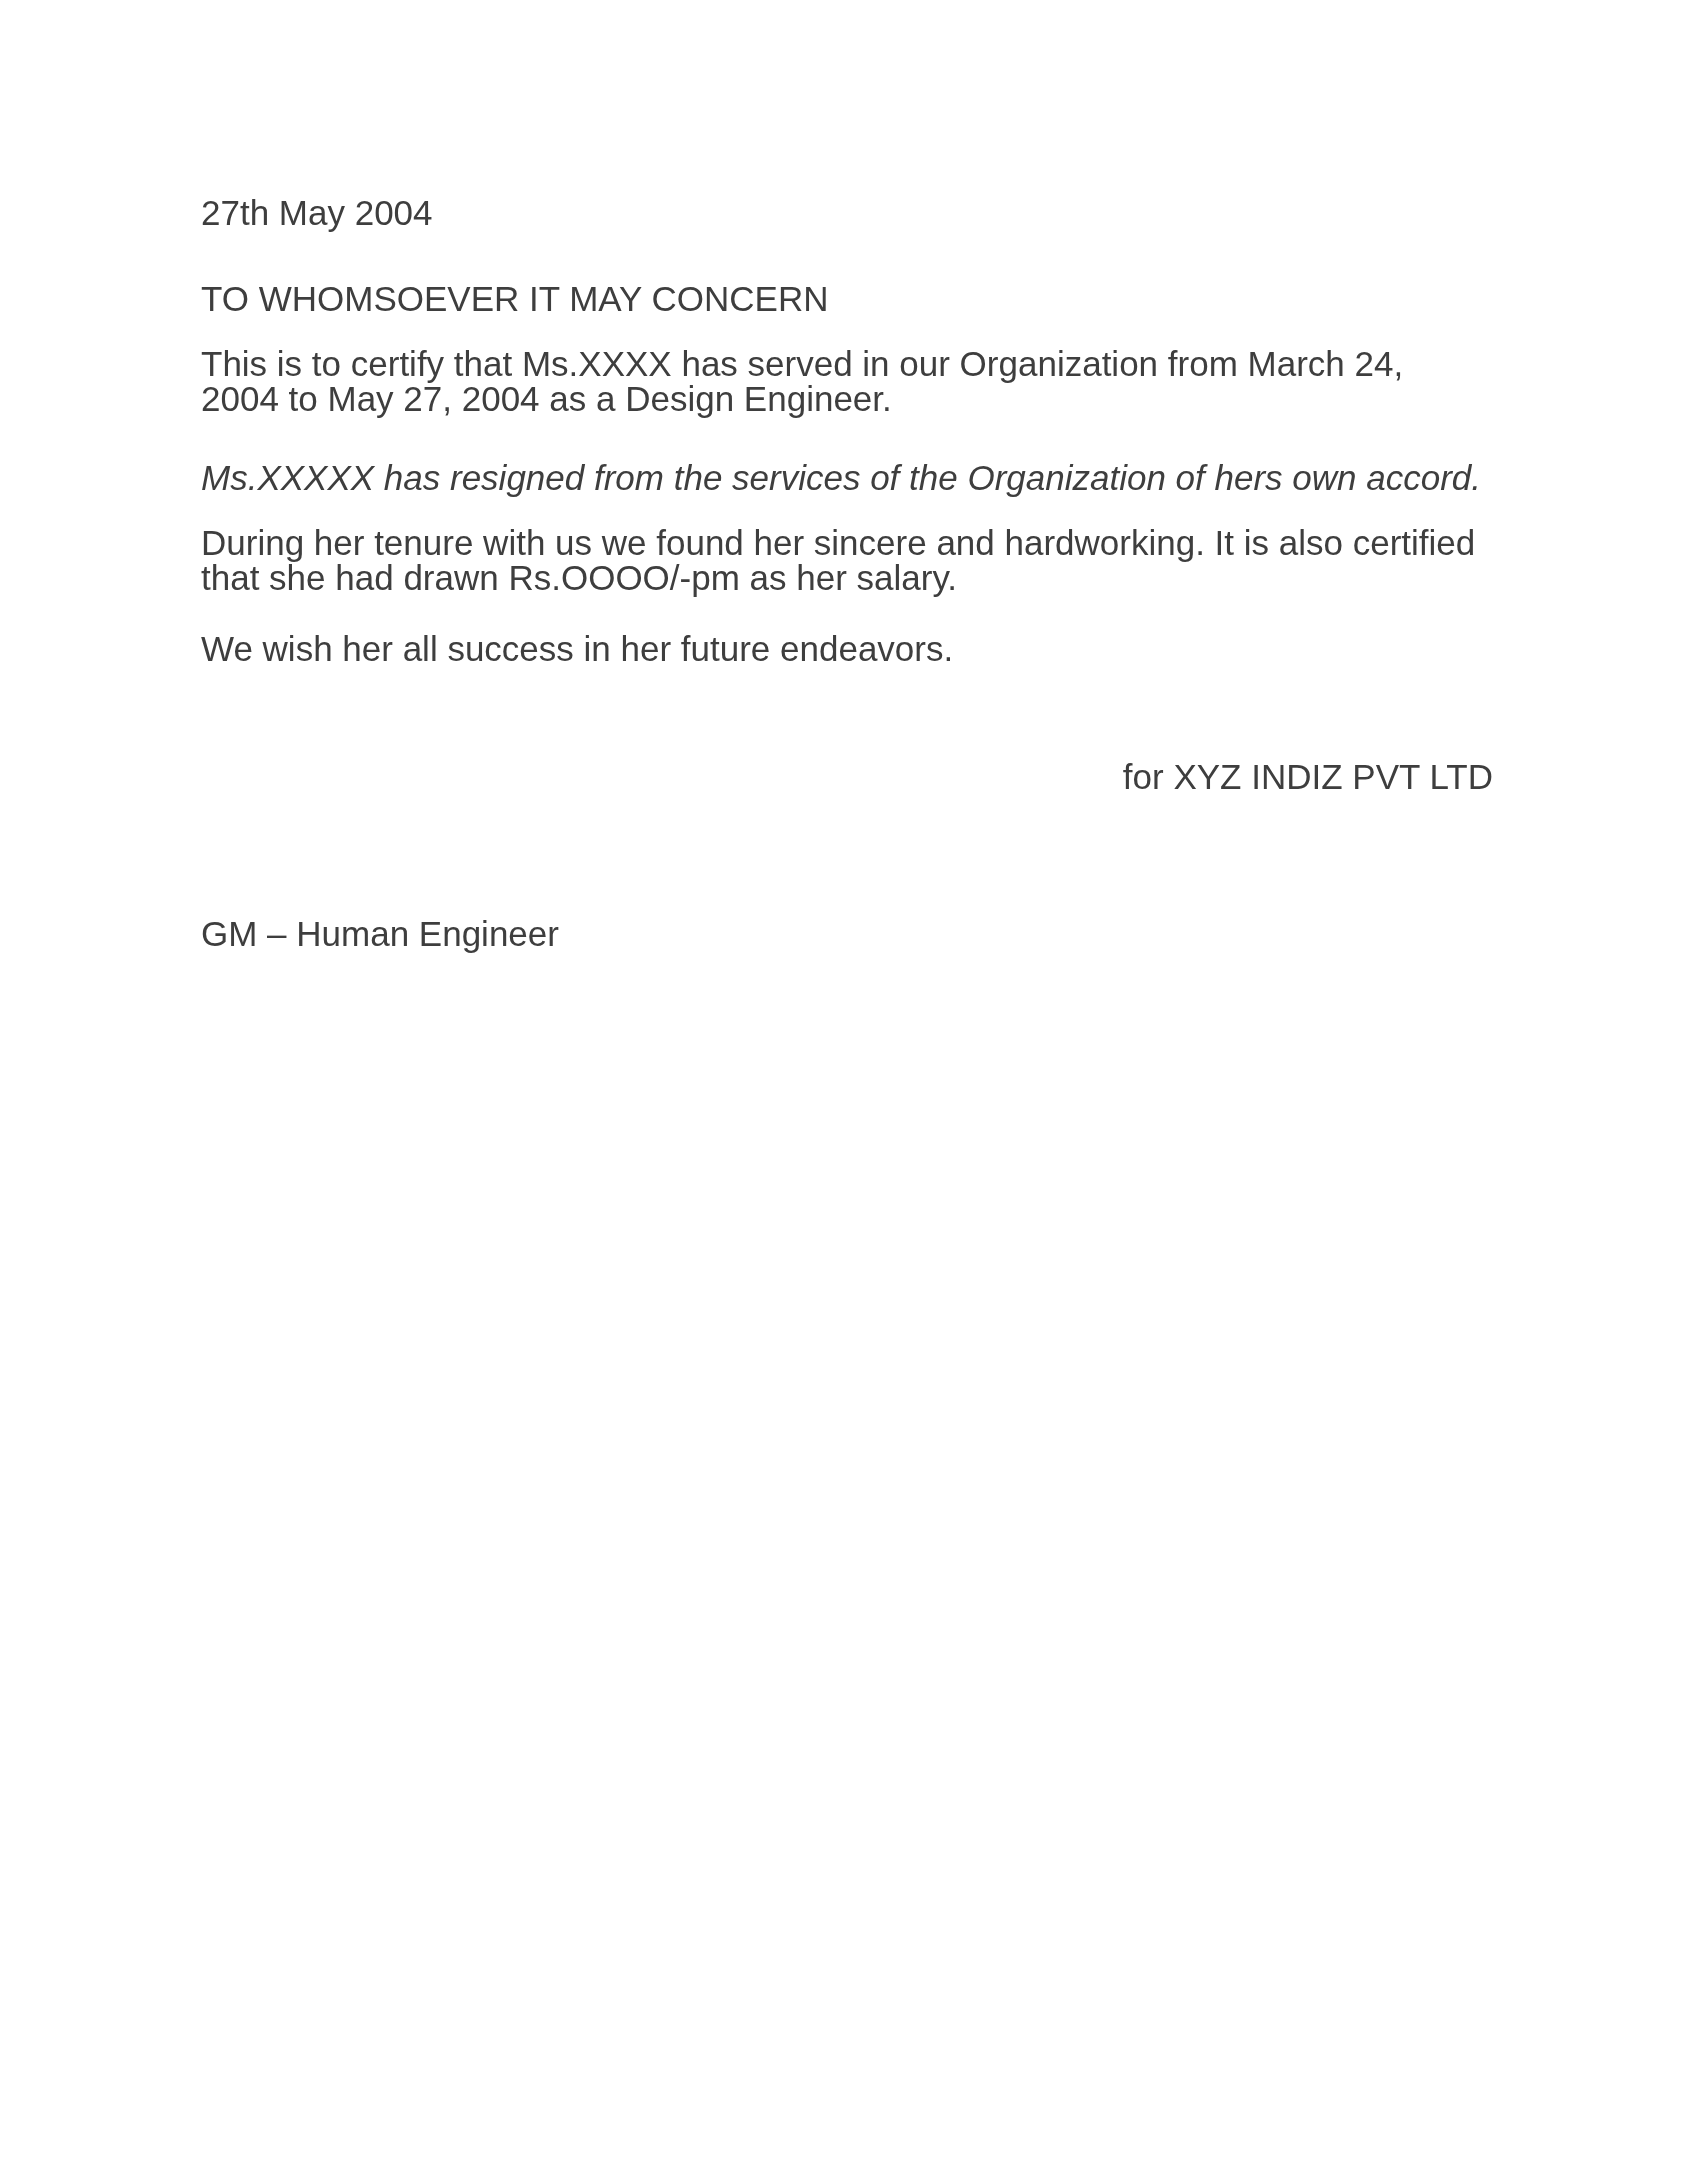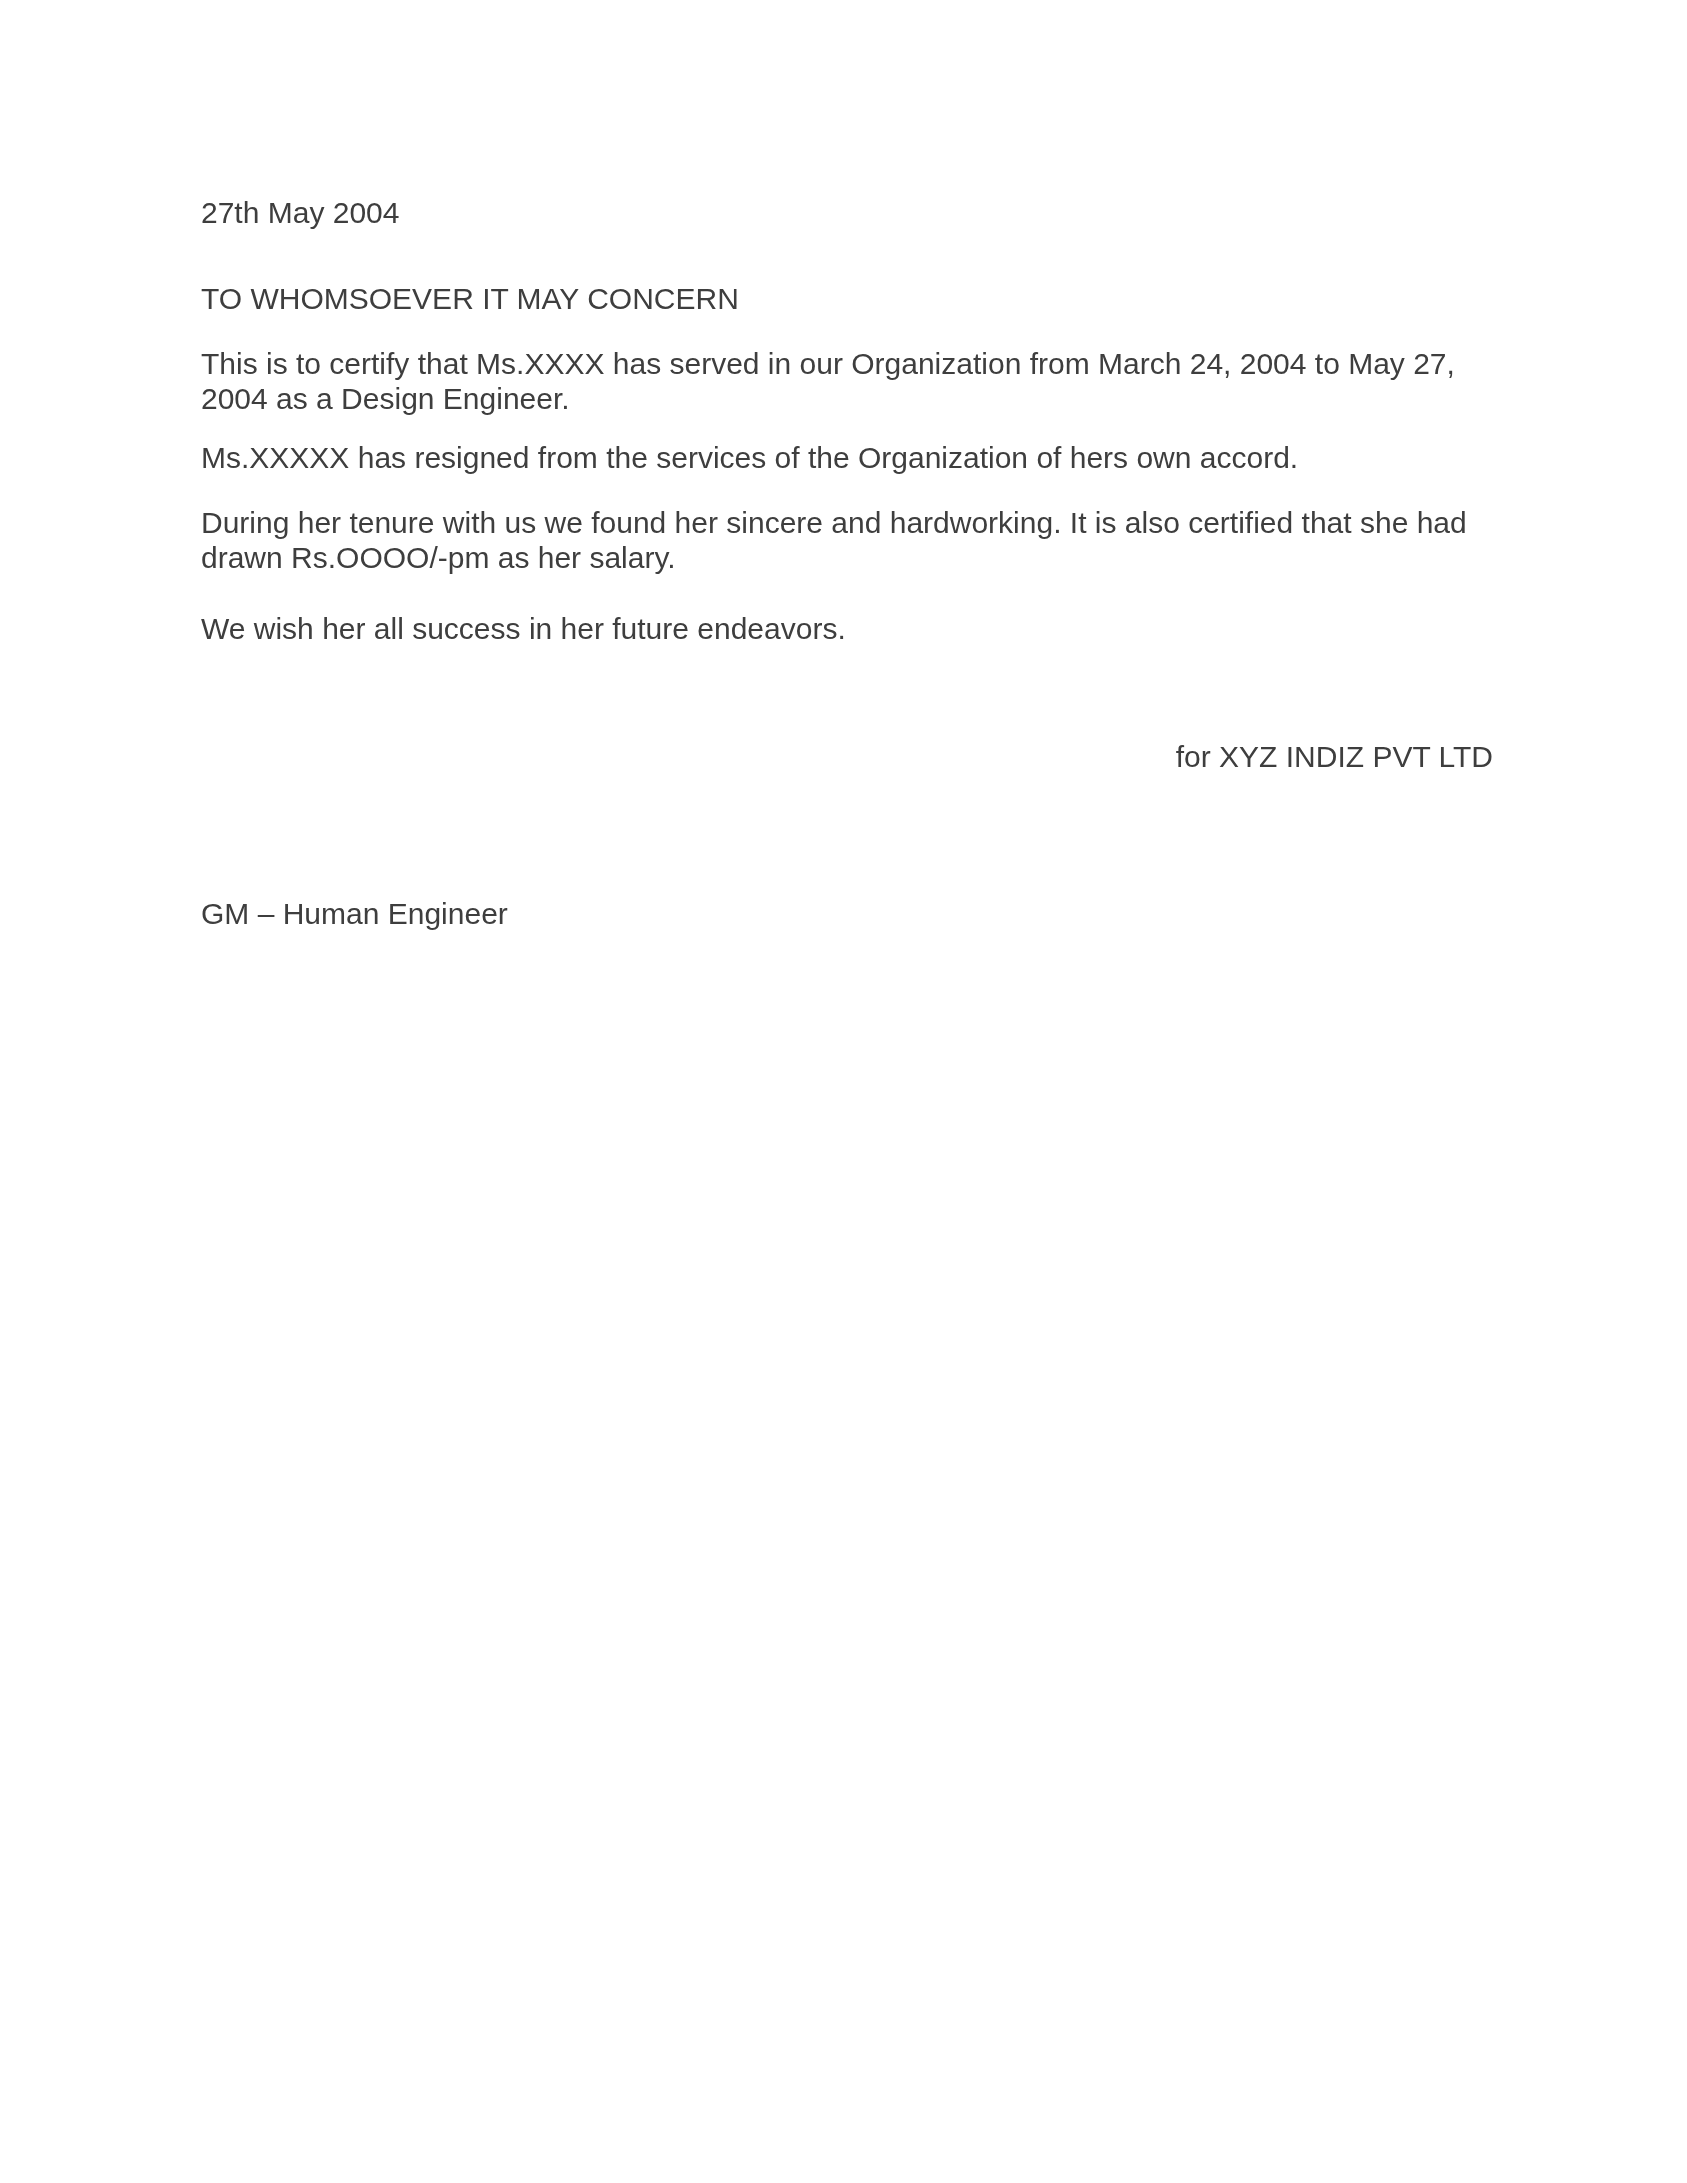--- a/index.html
+++ b/index.html
@@ -13,36 +13,36 @@
     overflow: hidden;
   }
   .page {
     position: relative;
     width: 1687px;
     height: 2184px;
     background: #ffffff;
     box-sizing: border-box;
     padding: 195px 194px 0 201px;
     font-family: "Liberation Sans", "DejaVu Sans", sans-serif;
-    font-size: 30px;
+    font-size: 35px;
     line-height: 35px;
     color: #3e3e3e;
     text-align: left;
   }
   .doc-line {
     margin: 0;
     white-space: nowrap;
   }
   .para {
     margin: 0;
     max-width: 1289px;
   }
   .heading      { margin-top: 51px; }
   .para-1       { margin-top: 30px; }
-  .para-2       { margin-top: 24px; }
+  .para-2       { margin-top: 44px; font-style: italic; }
   .para-3       { margin-top: 30px; }
   .para-4       { margin-top: 36px; }
   .sign-company { margin-top: 93px; text-align: right; }
   .sign-role    { margin-top: 122px; }
 </style>
 </head>
 <body>
 
 <div class="page">
 

